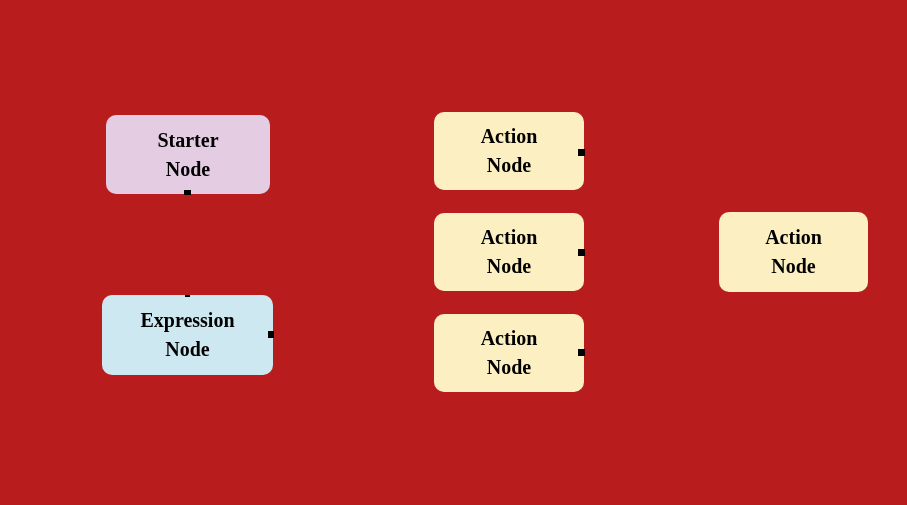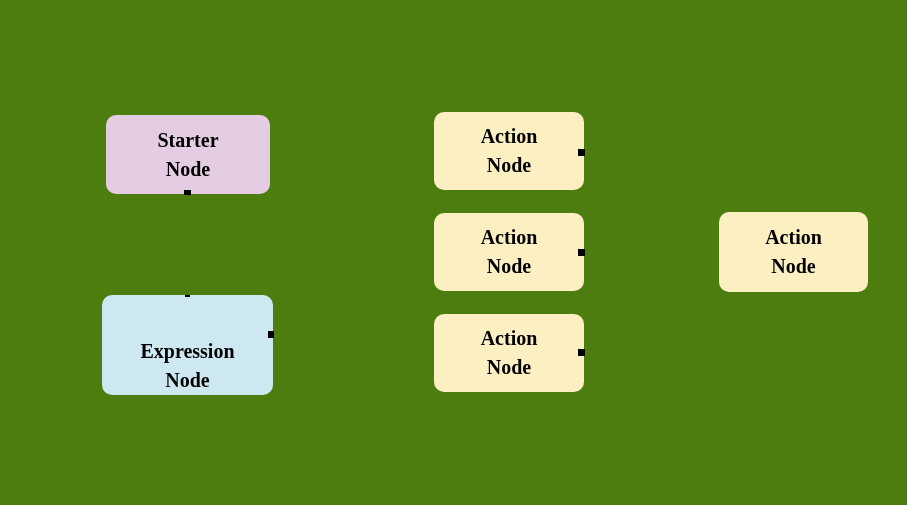--- a/index.html
+++ b/index.html
@@ -4,21 +4,21 @@
 <style>
   html, body {
     margin: 0;
     padding: 0;
     background: #000000;
   }
   .canvas {
     position: relative;
     width: 907px;
     height: 505px;
-    background: #4d7c0f;
+    background: #b91c1c;
     overflow: hidden;
     font-family: "Liberation Serif", serif;
   }
   .node {
     position: absolute;
     border-radius: 10px;
     display: flex;
     flex-direction: column;
     align-items: center;
     justify-content: center;
@@ -27,21 +27,21 @@
     font-weight: 700;
     font-size: 20px;
     line-height: 29px;
     box-sizing: border-box;
   }
   .node span {
     display: block;
   }
   
   #node-starter     { left: 106px; top: 115px; width: 164px; height: 79px; }
-  #node-expression  { left: 102px; top: 295px; width: 171px; height: 100px; justify-content: flex-end; }
+  #node-expression  { left: 102px; top: 295px; width: 171px; height: 80px; }
   #node-action-1    { left: 434px; top: 112px; width: 150px; height: 78px; }
   #node-action-2    { left: 434px; top: 213px; width: 150px; height: 78px; }
   #node-action-3    { left: 434px; top: 314px; width: 150px; height: 78px; }
   #node-action-4    { left: 719px; top: 212px; width: 149px; height: 80px; }
 
   
   .stub {
     position: absolute;
     background: #000000;
     z-index: 2;

